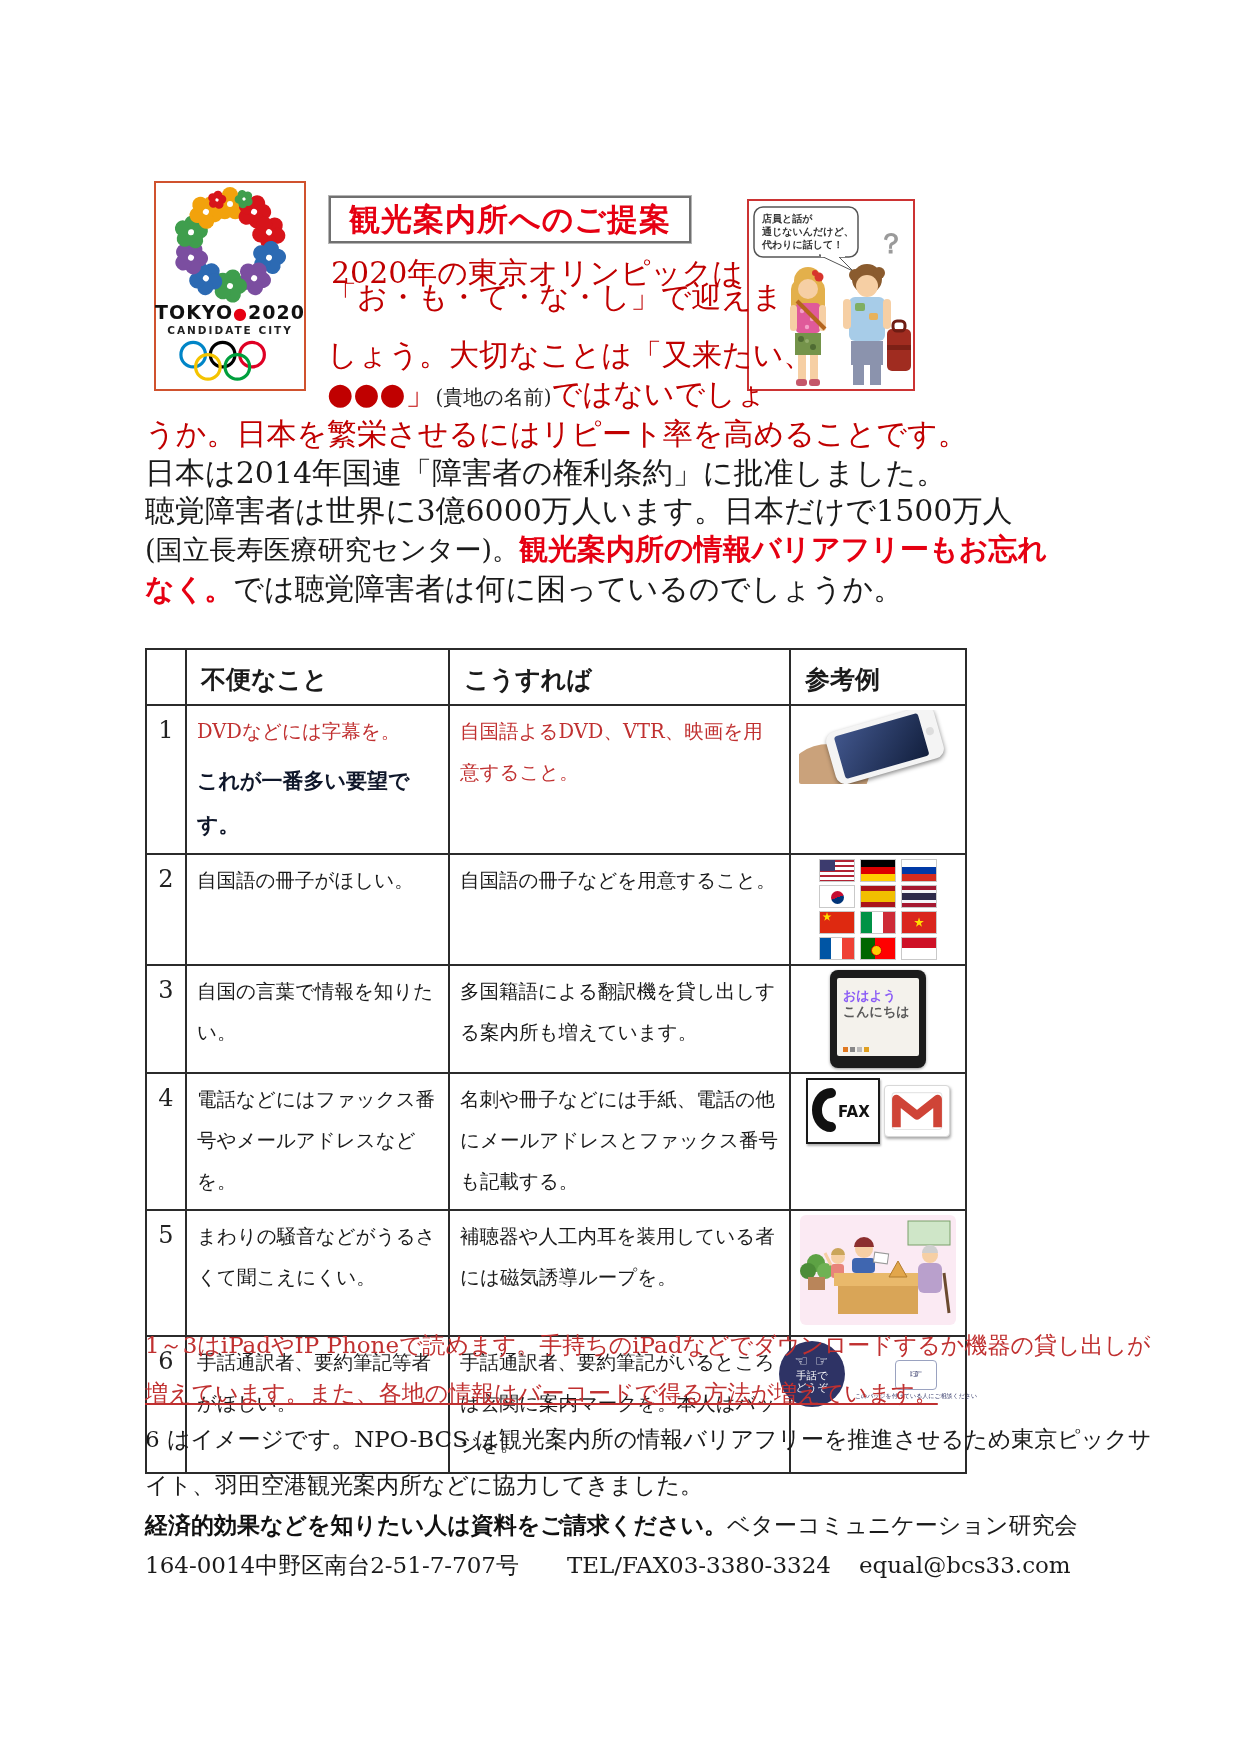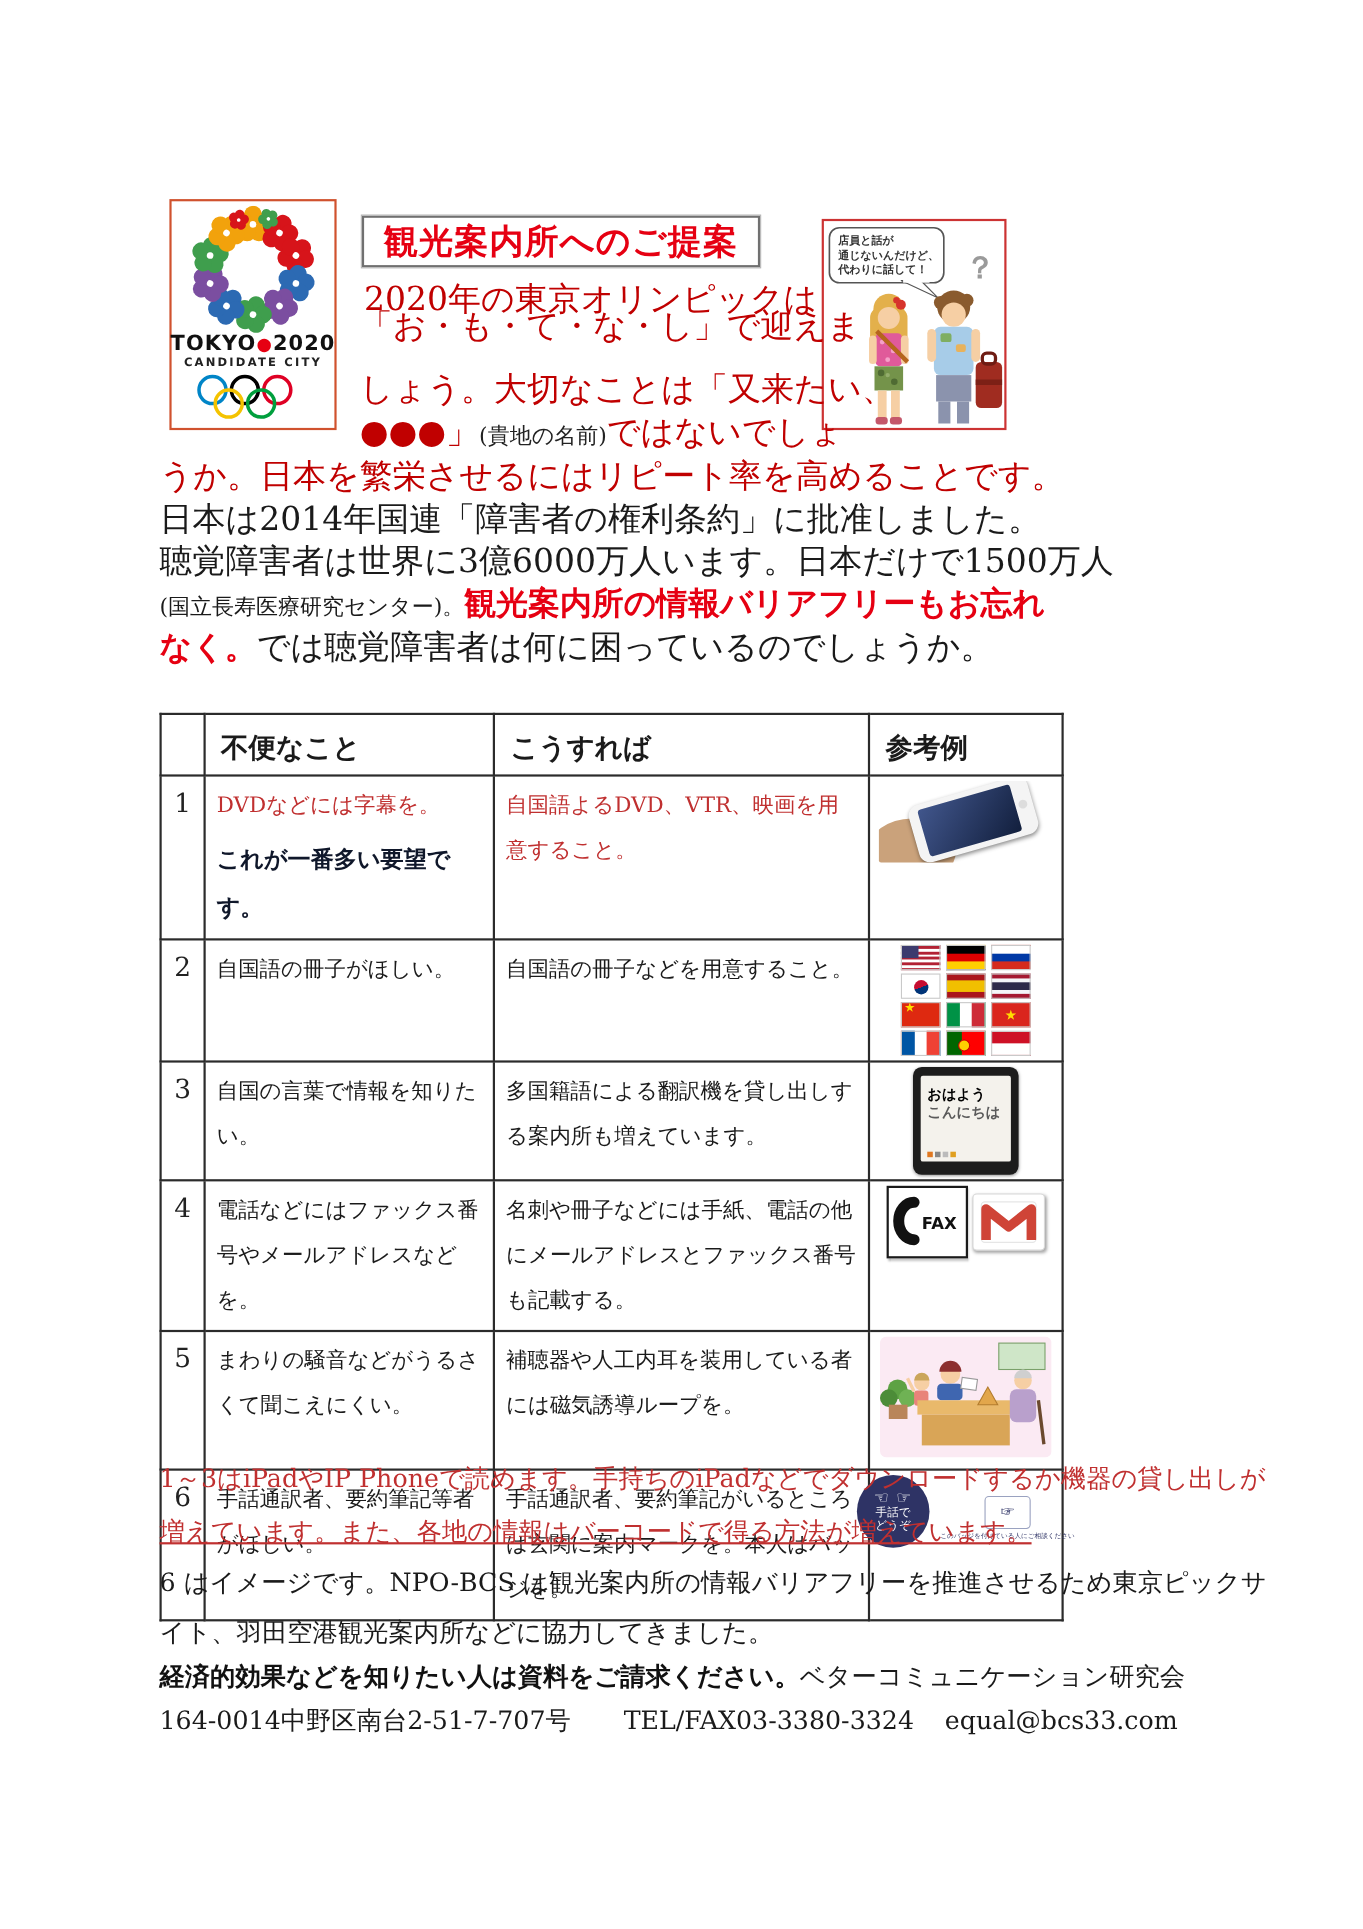--- a/index.html
+++ b/index.html
@@ -40,21 +40,21 @@
   
   .illust-box {
     left: 747px; top: 199px; width: 168px; height: 192px;
     border: 2px solid #c33; background: #fff; overflow: hidden;
   }
 
   
   .intro-line { color: #c00000; font-size: 30px; white-space: nowrap; line-height: 1; }
   .intro-note { color: #222; font-size: 20px; }
   .black-line { color: #1a1a1a; font-size: 30px; white-space: nowrap; line-height: 1; }
-  .small-black { font-size: 20px; }
+  .small-black { font-size: 27px; }
   .red-bold   { font-family: "DejaVu Sans","Liberation Sans",sans-serif; font-weight: bold; color: #e60012; font-size: 29px; }
 
   
   table.main {
     position: absolute; left: 145px; top: 648px; width: 820px;
     border-collapse: collapse; table-layout: fixed;
   }
   table.main th, table.main td { border: 2px solid #2b2b2b; vertical-align: top; background:#fff; }
   table.main th {
     font-family: "DejaVu Sans","Liberation Sans",sans-serif;
@@ -95,21 +95,21 @@
   .flag-it { background: linear-gradient(to right,#009246 33%,#fff 33% 66%,#ce2b37 66%); }
   .flag-vn { background:#da251d; color:#ffde00; font-size:11px; text-align:center; line-height:22px; }
   .flag-fr { background: linear-gradient(to right,#0055a4 33%,#fff 33% 66%,#ef4135 66%); }
   .flag-pt { background: linear-gradient(to right,#060 40%,#f00 40%); }
   .flag-pt::before { content:""; position:absolute; left:10px; top:7px; width:9px; height:9px; border-radius:50%; background:#ffce00; border:1px solid #c00; }
   .flag-id { background: linear-gradient(to bottom,#ce1126 50%,#fff 50%); }
 
   
   .tablet { width: 96px; height: 98px; background: #1c1c1c; border-radius: 8px; position: relative; padding: 8px 7px 12px 7px; box-shadow:0 1px 3px rgba(0,0,0,.4); }
   .tablet-screen { width: 100%; height: 100%; background: #f4f2ec; border-radius: 2px; padding: 10px 6px 2px 6px; position:relative; }
-  .tablet-line1 { font-family:"DejaVu Sans","Liberation Sans",sans-serif; color:#000000; font-size:13px; font-weight:bold; line-height:1.25; }
+  .tablet-line1 { font-family:"DejaVu Sans","Liberation Sans",sans-serif; color:#8b5cf6; font-size:13px; font-weight:bold; line-height:1.25; }
   .tablet-line2 { font-family:"DejaVu Sans","Liberation Sans",sans-serif; color:#5a5a5a; font-size:13px; font-weight:bold; line-height:1.25; }
   .tablet-toolbar { position:absolute; bottom:4px; left:6px; display:flex; gap:2px; }
   .tablet-toolbar i { width:5px; height:5px; background:#e07820; display:block; }
   .tablet-toolbar i:nth-child(2){ background:#888; } .tablet-toolbar i:nth-child(3){ background:#bbb; } .tablet-toolbar i:nth-child(4){ background:#e0a020; }
 
   
   .fax-box { width: 74px; height: 66px; background:#fff; border:2px solid #1a1a1a; display:flex; align-items:center; justify-content:center; box-shadow:1px 2px 2px rgba(0,0,0,.3); }
   .gmail { width: 66px; height: 52px; background: #fff; border:1px solid #d8d8d8; border-radius:4px; box-shadow:1px 2px 3px rgba(0,0,0,.35); display:flex; align-items:center; justify-content:center; }
 
   

